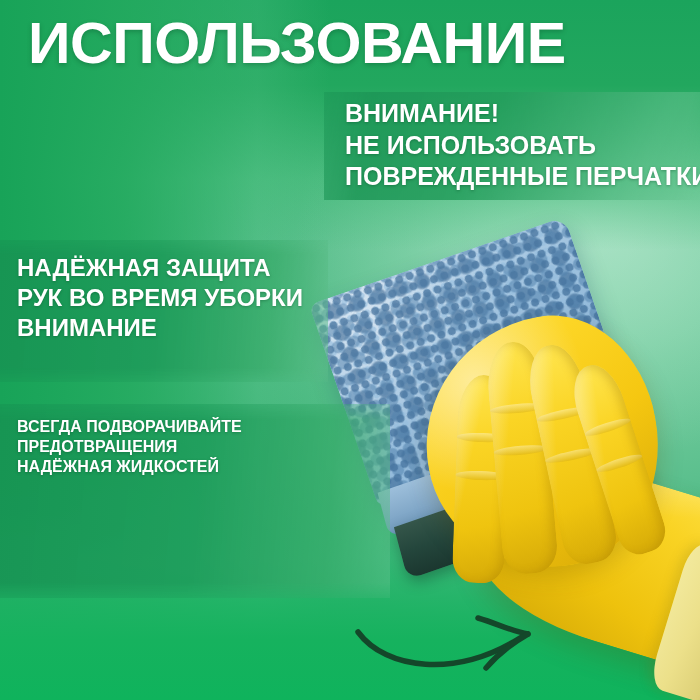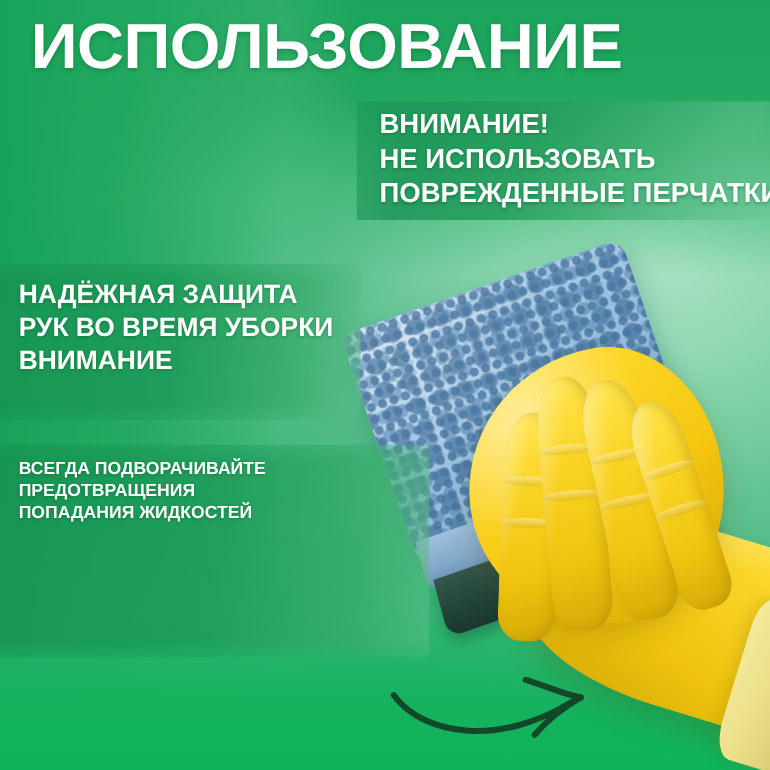--- a/index.html
+++ b/index.html
@@ -249,21 +249,21 @@
 
   <div class="txt txt-protect">
     <span class="line">НАДЁЖНАЯ ЗАЩИТА</span>
     <span class="line">РУК ВО ВРЕМЯ УБОРКИ</span>
     <span class="line">ВНИМАНИЕ</span>
   </div>
 
   <div class="txt txt-cuff">
     <span class="line">ВСЕГДА ПОДВОРАЧИВАЙТЕ</span>
     <span class="line">ПРЕДОТВРАЩЕНИЯ</span>
-    <span class="line">ПОПАДАНИЯ ЖИДКОСТЕЙ</span>
+    <span class="line">НАДЁЖНАЯ ЖИДКОСТЕЙ</span>
   </div>
 
   <svg class="arrow" viewBox="0 0 210 78">
     <path d="M6 20 C34 58, 104 66, 168 26" fill="none" stroke="#14472a" stroke-width="5.5" stroke-linecap="round"></path>
     <path d="M126 6 C146 12, 162 20, 176 22" fill="none" stroke="#14472a" stroke-width="5.5" stroke-linecap="round"></path>
     <path d="M176 22 C162 30, 146 42, 134 56" fill="none" stroke="#14472a" stroke-width="5.5" stroke-linecap="round"></path>
   </svg>
 
 </div>
 

